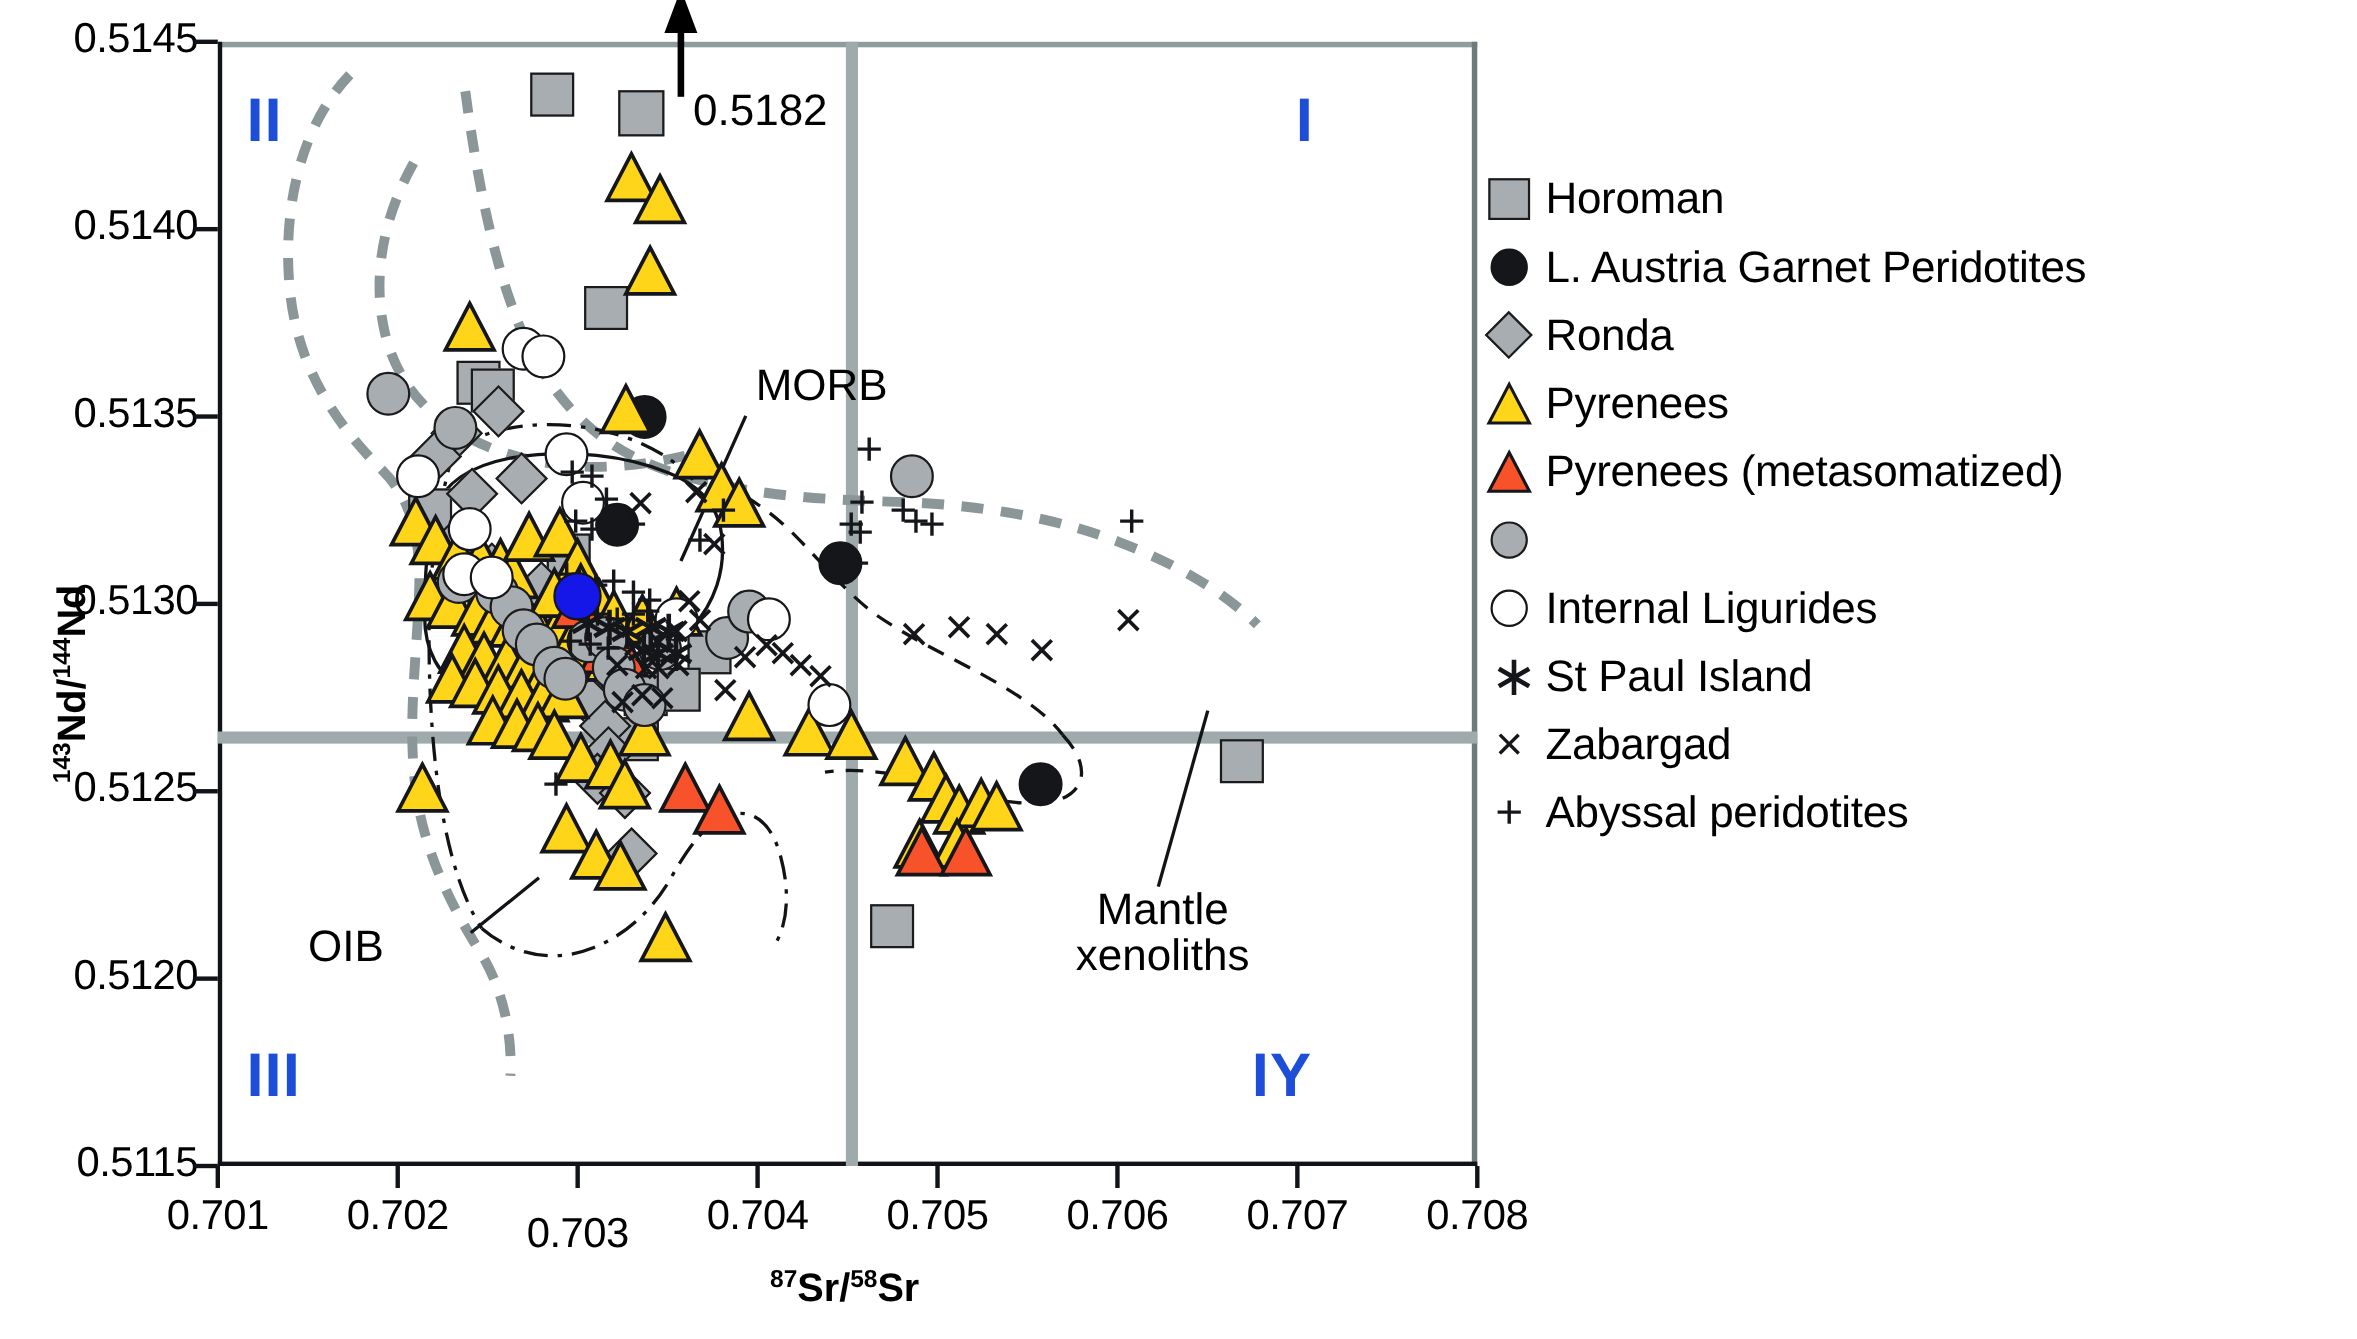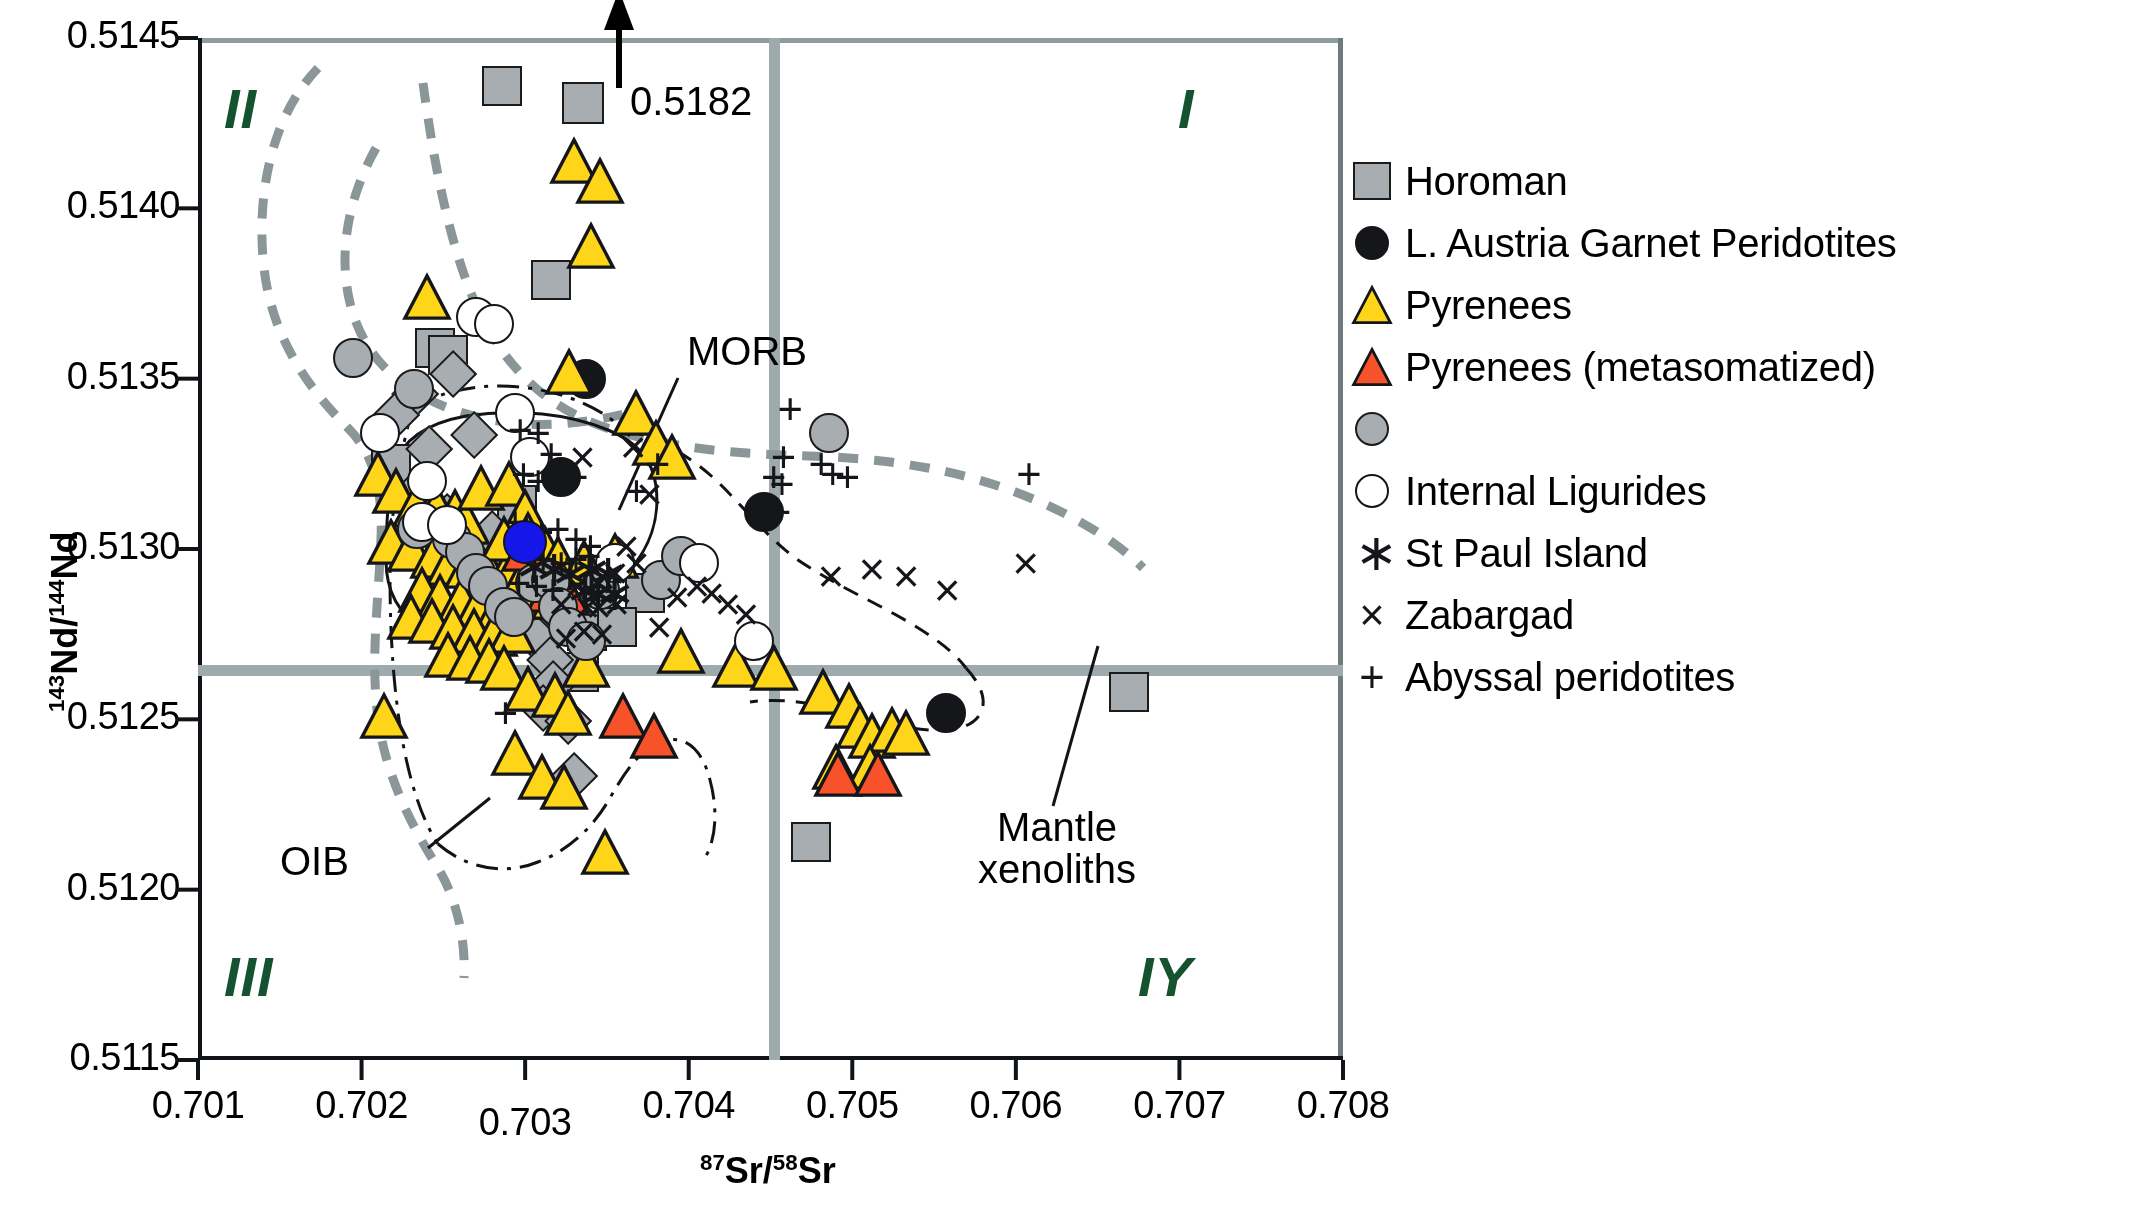--- a/index.html
+++ b/index.html
@@ -51,24 +51,23 @@
     transform-origin: 0 0;
     transform: rotate(-90deg);
   }
   .sup { font-size: 0.62em; vertical-align: super; font-weight: bold; }
 
   
   .quad {
     position: absolute;
     font-size: 56px;
     font-weight: bold;
-    color: #14532d;
+    color: #1d4ed8;
     white-space: nowrap;
     letter-spacing: 1px;
-    font-style: italic;
   }
   .annot {
     position: absolute;
     font-size: 40px;
     color: #000;
     white-space: nowrap;
     line-height: 1.05;
   }
   .annot.center { text-align: center; }
 
@@ -783,20 +782,26 @@
         <div class="legend-label">Horoman</div>
       </div>
       <div class="legend-row">
         <div class="legend-sym">
           <div class="m m-circle-black" style="width: 34px; height: 34px; background: rgb(21, 22, 26); position: relative; left: 0px; top: 0px;"></div>
         </div>
         <div class="legend-label">L. Austria Garnet Peridotites</div>
       </div>
       <div class="legend-row">
         <div class="legend-sym">
+          <div class="m m-diamond" style="width: 31.2px; height: 31.2px; background: rgb(168, 173, 178); position: relative; left: 0px; top: 0px;"></div>
+        </div>
+        <div class="legend-label">Ronda</div>
+      </div>
+      <div class="legend-row">
+        <div class="legend-sym">
           <div class="m m-tri" style="width: 40px; height: 40px; position: relative; left: 0px; top: 0px;">
             <svg width="40" height="40" viewBox="0 0 100 100">
               <polygon points="50,6 96,94 4,94" fill="#ffd51a" stroke="#15161a" stroke-width="7"></polygon>
             </svg>
           </div>
         </div>
         <div class="legend-label">Pyrenees</div>
       </div>
       <div class="legend-row">
         <div class="legend-sym">

